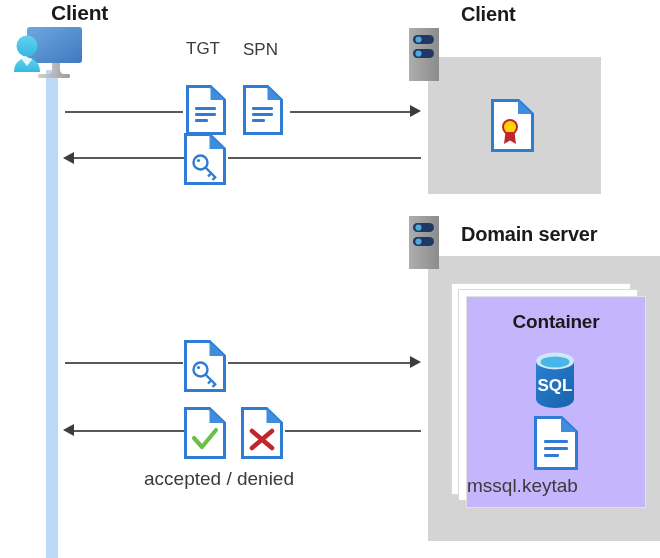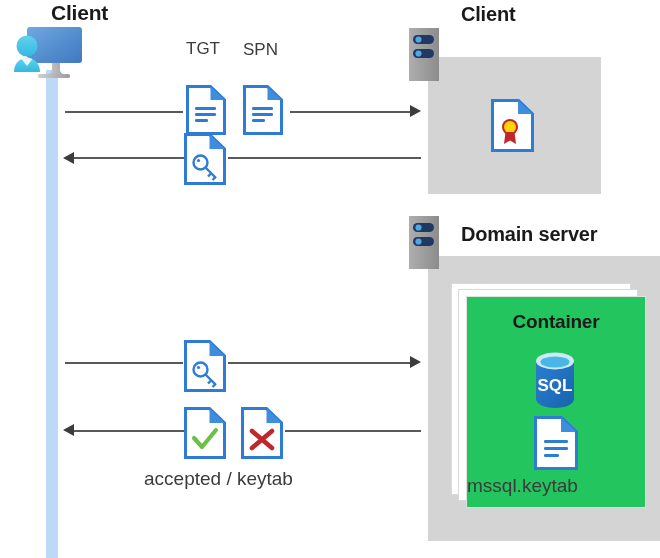--- a/index.html
+++ b/index.html
@@ -35,21 +35,21 @@
 
   
   .server-chip{width:30px;height:53px;}
   #dc-server{left:409px;top:28px;}
   #linux-server{left:409px;top:216px;}
 
   
   .card{background:#ffffff;border:1px solid #d9d9d9;box-shadow:0 0 0 0 rgba(0,0,0,0);}
   #card-back{left:451px;top:283px;width:178px;height:210px;}
   #card-mid{left:458px;top:289px;width:178px;height:210px;}
-  #card-front{left:466px;top:296px;width:178px;height:210px;background:#22c55e;border:1px solid #e2e2e2;}
+  #card-front{left:466px;top:296px;width:178px;height:210px;background:#c4b5fd;border:1px solid #e2e2e2;}
 
   
   .arrow-line{background:#595959;height:1.6px;}
   .arrowhead{width:0;height:0;border-top:6px solid transparent;border-bottom:6px solid transparent;}
   .ah-right{border-left:11px solid #3c3c3c;}
   .ah-left{border-right:11px solid #3c3c3c;}
 
   
   .docicon{position:absolute;}
   .sqlicon{position:absolute;}
@@ -259,15 +259,15 @@
     <svg width="42" height="52" viewBox="0 0 42 52">
       <path d="M1.5 1.5 h24 L40.5 16 v34.5 h-39 z" fill="#ffffff" stroke="#2e7cd6" stroke-width="3"></path>
       <path d="M25.5 1.5 L40.5 16 H25.5 z" fill="#3f8ede"></path>
       <g stroke="#c0272d" stroke-width="4.6" stroke-linecap="round">
         <path d="M11 24 L31 41"></path>
         <path d="M31 24 L11 41"></path>
       </g>
     </svg>
   </div>
 
-  <div class="abs" id="accepted-label">accepted / keytab</div>
+  <div class="abs" id="accepted-label">accepted / denied</div>
 
 </div>
 
 </body></html>

